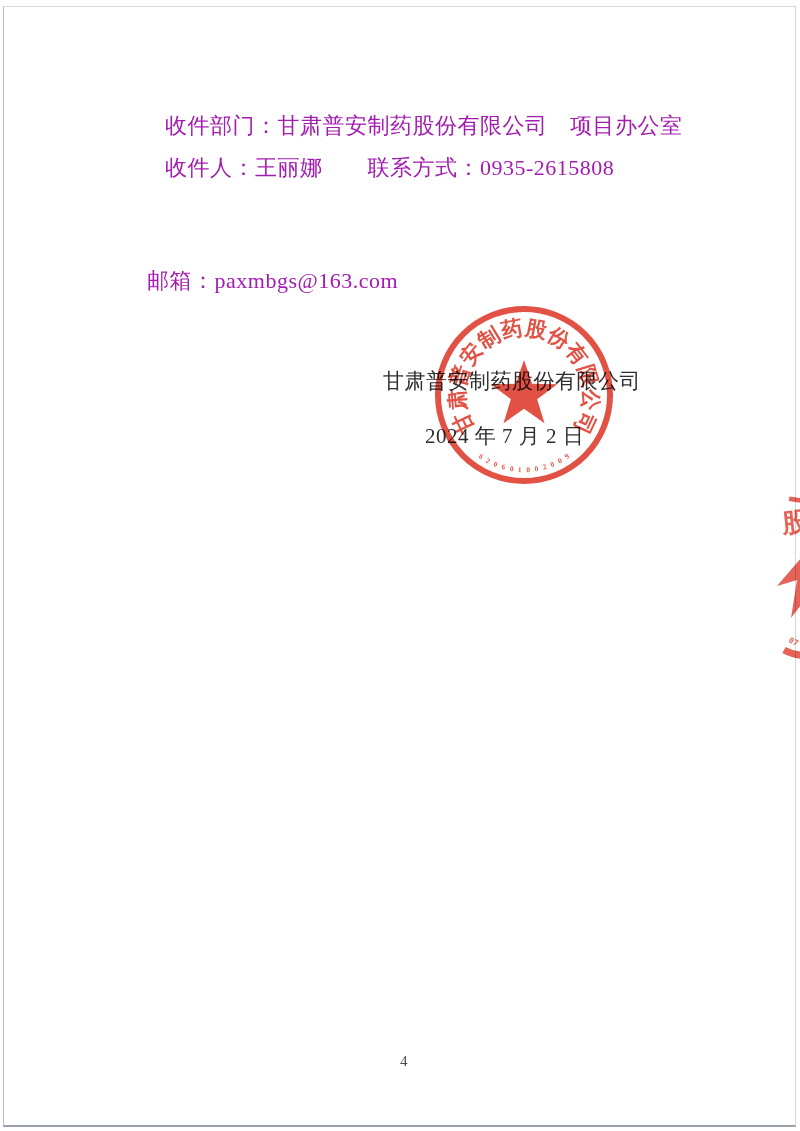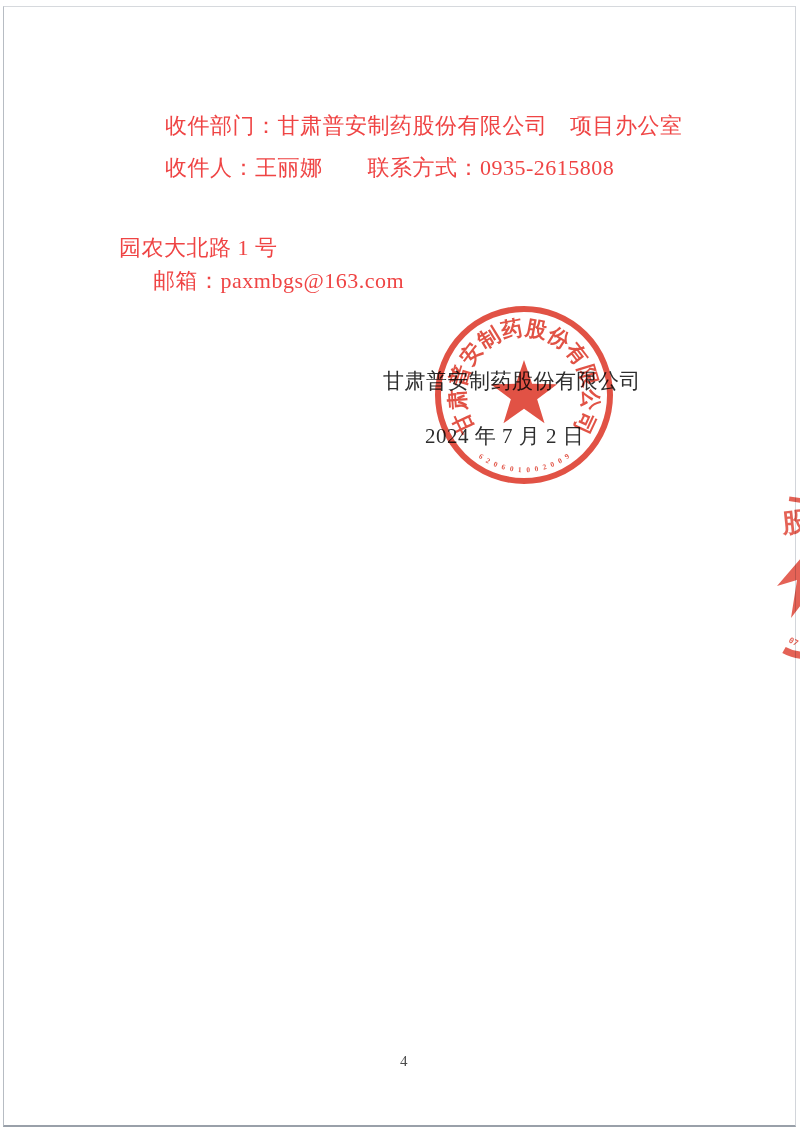--- a/index.html
+++ b/index.html
@@ -11,21 +11,21 @@
   .page{
     position:absolute;left:3px;top:6px;width:791px;height:1118px;
     background:#ffffff;
     border-top:1px solid #d6d9dd;
     border-left:1px solid #b7bcc3;
     border-right:1px solid #d2d5da;
     border-bottom:2px solid #99a0a9;
   }
   .doc-line{
     position:absolute;
-    font-size:22px;color:#ef4444;letter-spacing:0.5px;
+    font-size:22px;color:#a21caf;letter-spacing:0.5px;
     white-space:pre;line-height:24px;
   }
   .sig-line{
     position:absolute;
     font-size:21px;color:#2e2e2e;letter-spacing:0.5px;
     white-space:pre;line-height:23px;z-index:1;
   }
   .page-number{
     position:absolute;left:396px;top:1046px;
     font-size:15px;color:#4a4a4a;
@@ -43,23 +43,22 @@
 </head>
 <body>
 
 <div class="page">
 
   <div class="doc-line" style="left:161px;top:107px;">收件部门：甘肃普安制药股份有限公司　项目办公室</div>
 
   <div class="doc-line" style="left:161px;top:149px;text-align:center;">收件人：王丽娜　　联系方式：0935-2615808</div>
 
 
-  <div class="doc-line" style="left:115px;top:229px;">园农大北路 1 号</div>
 
-  <div class="doc-line" style="left:149px;top:262px;">邮箱：paxmbgs@163.com</div>
+  <div class="doc-line" style="left:143px;top:262px;">邮箱：paxmbgs@163.com</div>
 
   <div class="sig-line" style="left:379px;top:363px;">甘肃普安制药股份有限公司</div>
 
   <div class="sig-line" style="left:421px;top:418px;">2024 年 7 月 2 日</div>
 
   <svg class="seal" viewBox="0 0 200 200">
     <circle cx="100" cy="100" r="93.5" fill="none" stroke="#dd3a2b" stroke-width="6.5"></circle>
     <polygon fill="#dd3a2b" points="100,62 108.8,87.9 136.1,88.3 114.3,104.6 122.3,130.7 100,115 77.7,130.7 85.7,104.6 63.9,88.3 91.2,87.9"></polygon>
 
     <g fill="#dd3a2b" font-size="23" font-weight="bold" text-anchor="middle">

